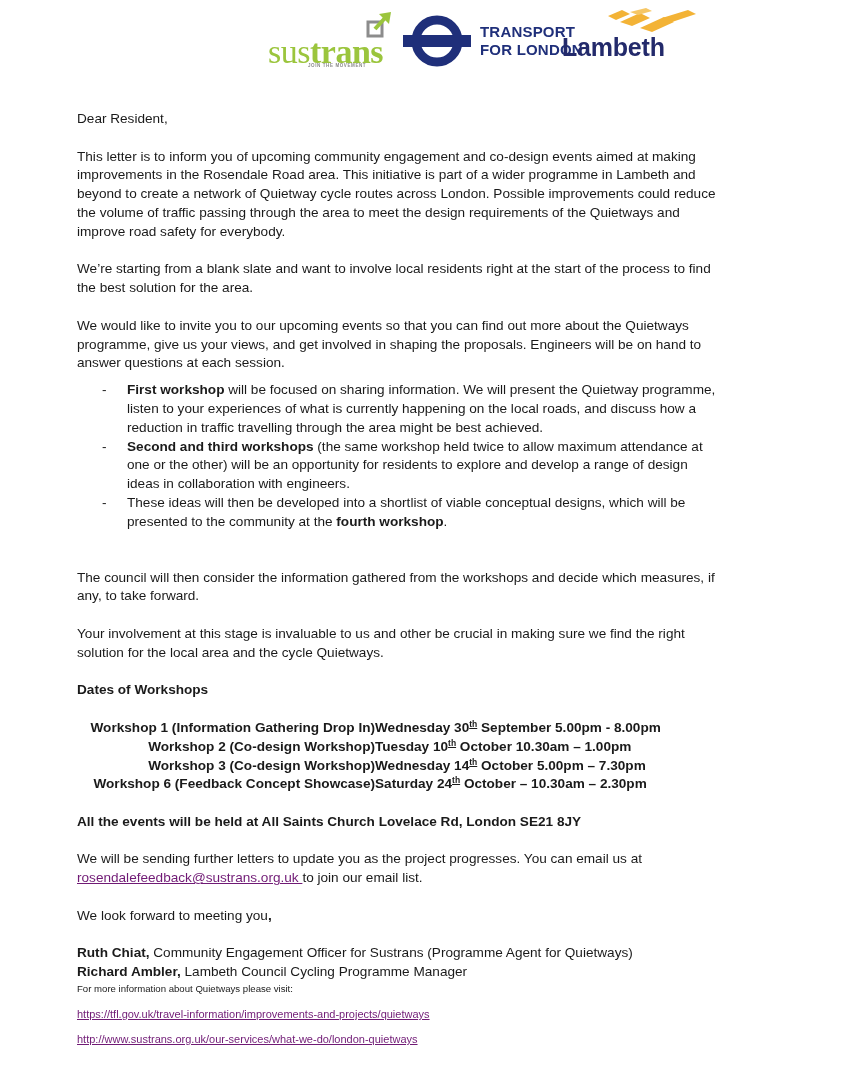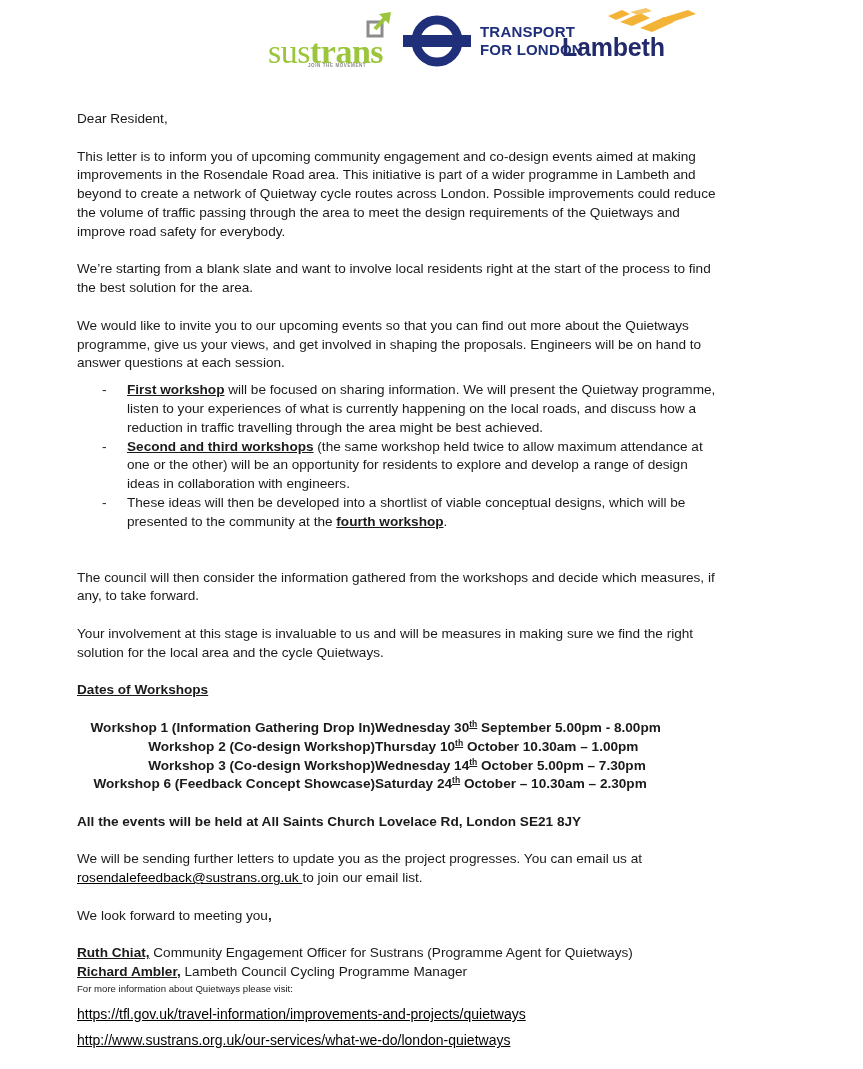--- a/index.html
+++ b/index.html
@@ -23,36 +23,36 @@
   .tfl-text { position: absolute; left: 480px; top: 23px; font-weight: bold; color: #1f2f7a; font-size: 15px; line-height: 18px; letter-spacing: 0.2px; }
 
   
   .lambeth { position: absolute; left: 562px; top: 8px; width: 140px; height: 60px; }
   .lambeth-word { position: absolute; left: 0; top: 25px; font-size: 25px; font-weight: bold; color: #232a6b; letter-spacing: -0.2px; }
   .lambeth-mark { position: absolute; left: 38px; top: 0; width: 98px; height: 24px; }
 
   .letter { position: absolute; left: 77px; top: 110px; width: 640px; font-size: 13.6px; line-height: 18.8px; }
   .letter p { margin: 0; }
   .gap { height: 18.8px; }
-  b { font-weight: bold; text-decoration: underline; }
+  b { font-weight: bold; }
 
   .bullets { margin: 0; padding: 0; list-style: none; }
   .bullets li { position: relative; padding-left: 50px; margin-left: 0; }
   .bullets .dash { position: absolute; left: 25px; top: 0; }
 
-  .u { text-decoration: underline; }
-  .link { color: #000000; text-decoration: underline; cursor: pointer; }
+  .u { }
+  .link { color: #701a75; text-decoration: underline; cursor: pointer; }
 
   .dates { margin: 0; font-weight: bold; }
   .dates .row { display: flex; text-align: right; }
   .dates .name { width: 298px; }
   sup { font-size: 8.5px; line-height: 0; vertical-align: 5px; text-decoration: underline; }
 
   .small { font-size: 9.6px; line-height: 13px; }
-  .urls .link { font-size: 14px; }
+  .urls .link { font-size: 11px; }
 </style>
 </head>
 <body>
 
 <div class="header">
   <div class="sustrans">
     <svg class="sustrans-icon" viewBox="0 0 28 32">
       <rect x="3" y="12" width="14" height="14" fill="none" stroke="#8c8c8c" stroke-width="3"></rect>
       <path d="M10 19 L20 8" stroke="#9bc53d" stroke-width="4" fill="none"></path>
       <polygon points="14,4 26,2 24,14" fill="#9bc53d"></polygon>
@@ -103,33 +103,33 @@
     </li>
     <li>
       <span class="dash">-</span>
       <span>These ideas will then be developed into a shortlist of viable conceptual designs, which will be presented to the community at the </span><b>fourth workshop</b><span>.</span>
     </li>
   </ul>
 
   <div class="gap" style="height:37px"></div>
   <p>The council will then consider the information gathered from the workshops and decide which measures, if any, to take forward.</p>
   <div class="gap"></div>
-  <p>Your involvement at this stage is invaluable to us and will be measures in making sure we find the right solution for the local area and the cycle Quietways.</p>
+  <p>Your involvement at this stage is invaluable to us and other be crucial in making sure we find the right solution for the local area and the cycle Quietways.</p>
   <div class="gap"></div>
   <p class="u" style="font-weight:bold">Dates of Workshops</p>
   <div class="gap"></div>
 
   <div class="dates">
     <div class="row">
       <span class="name">Workshop 1 (Information Gathering Drop In)</span>
       <span><span>Wednesday 30</span><sup>th</sup><span> September  5.00pm - 8.00pm</span></span>
     </div>
     <div class="row">
       <span class="name">Workshop 2 (Co-design Workshop)</span>
-      <span><span>Thursday 10</span><sup>th</sup><span> October  10.30am – 1.00pm</span></span>
+      <span><span>Tuesday 10</span><sup>th</sup><span> October  10.30am – 1.00pm</span></span>
     </div>
     <div class="row">
       <span class="name">Workshop 3 (Co-design Workshop)</span>
       <span><span>Wednesday 14</span><sup>th</sup><span> October  5.00pm – 7.30pm</span></span>
     </div>
     <div class="row">
       <span class="name">Workshop 6 (Feedback Concept Showcase)</span>
       <span><span>Saturday 24</span><sup>th</sup><span> October – 10.30am – 2.30pm</span></span>
     </div>
   </div>

